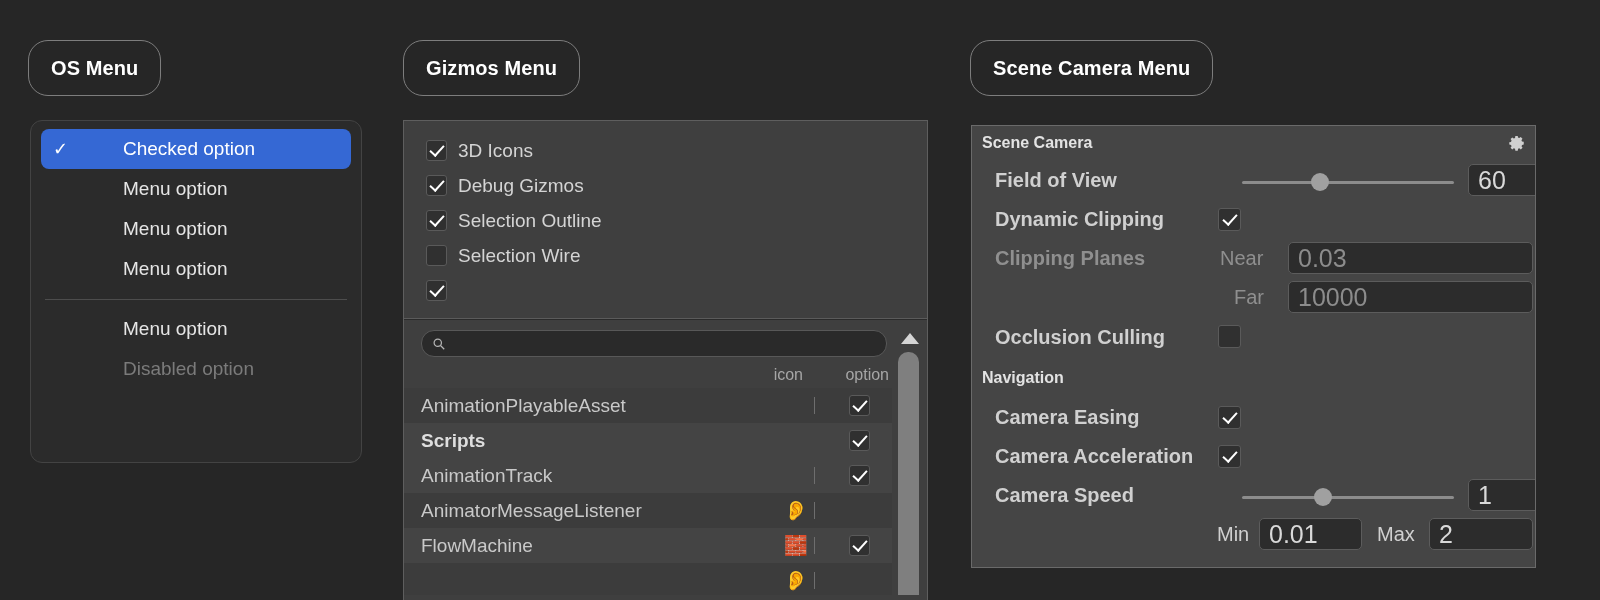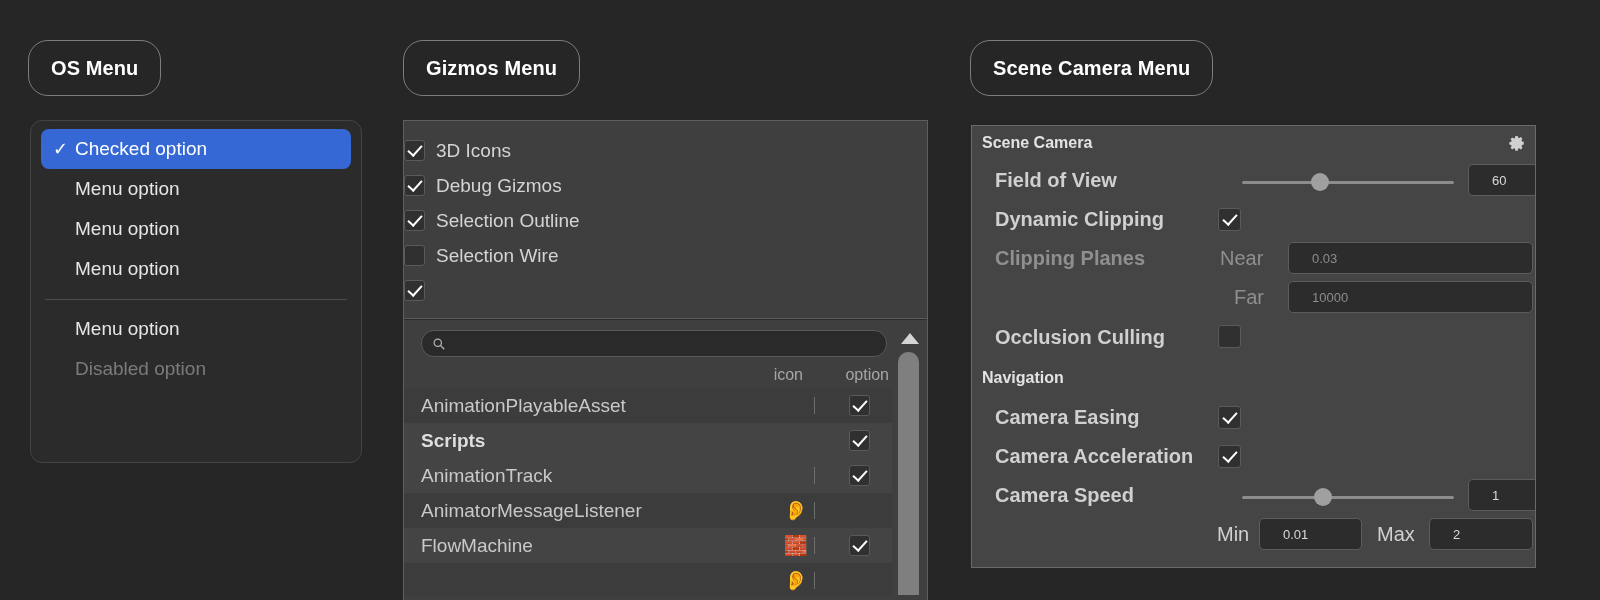--- a/index.html
+++ b/index.html
@@ -66,21 +66,21 @@
     background: #3568d4;
     color: #ffffff;
   }
   .os-item.disabled { color: #7b7b7b; }
   .os-check {
     width: 22px;
     display: inline-block;
     font-size: 18px;
     line-height: 1;
   }
-  .os-label { white-space: nowrap; }
+  .os-label { white-space: nowrap; margin-left: 48px; }
   .os-sep {
     height: 1px;
     background: #4d4d4d;
     margin: 10px 4px 9px 4px;
   }
 
   
   #gizmos-panel {
     position: absolute;
     left: 403px;
@@ -91,20 +91,21 @@
     background: #3f3f3f;
     border: 1px solid #5e5e5e;
     border-bottom: none;
     overflow: hidden;
   }
   #gizmos-toggles { padding: 12px 0 10px 0; position: relative; }
   .gz-row {
     height: 35px;
     display: flex;
     align-items: center;
+    padding-left: 22px;
   }
   .gz-label {
     font-size: 19px;
     color: #d4d4d4;
     margin-left: 11px;
     white-space: nowrap;
   }
   .cbox {
     width: 21px;
     height: 21px;
@@ -317,22 +318,22 @@
   .sc-sublabel.bright { color: #d0d0d0; }
   .sc-field {
     position: absolute;
     box-sizing: border-box;
     height: 32px;
     background: #2c2c2c;
     border: 1px solid #5c5c5c;
     border-radius: 5px;
     display: flex;
     align-items: center;
-    padding-left: 23px;
-    font-size: 13px;
+    padding-left: 9px;
+    font-size: 25px;
     color: #d9d9d9;
     overflow: hidden;
   }
   .sc-field.dim { color: #8c8c8c; }
   .sc-cbox {
     position: absolute;
     width: 23px;
     height: 23px;
     box-sizing: border-box;
     background: #303030;

